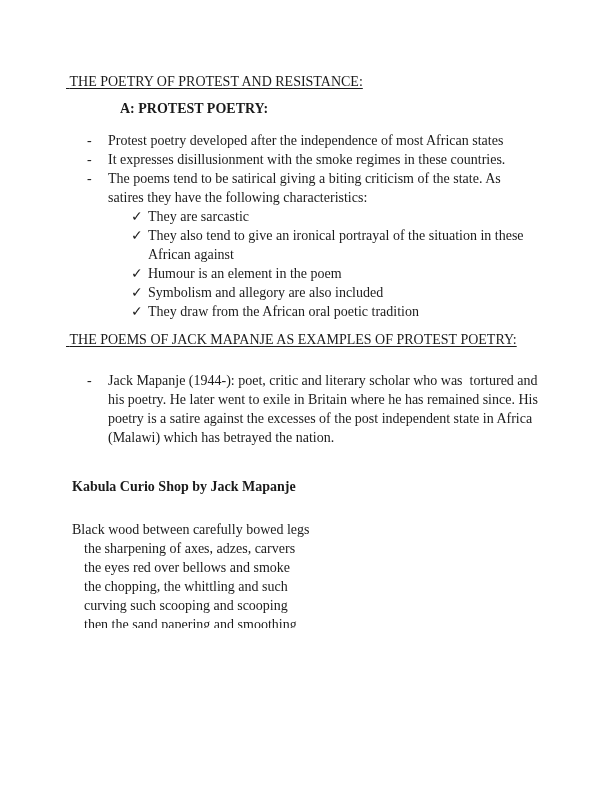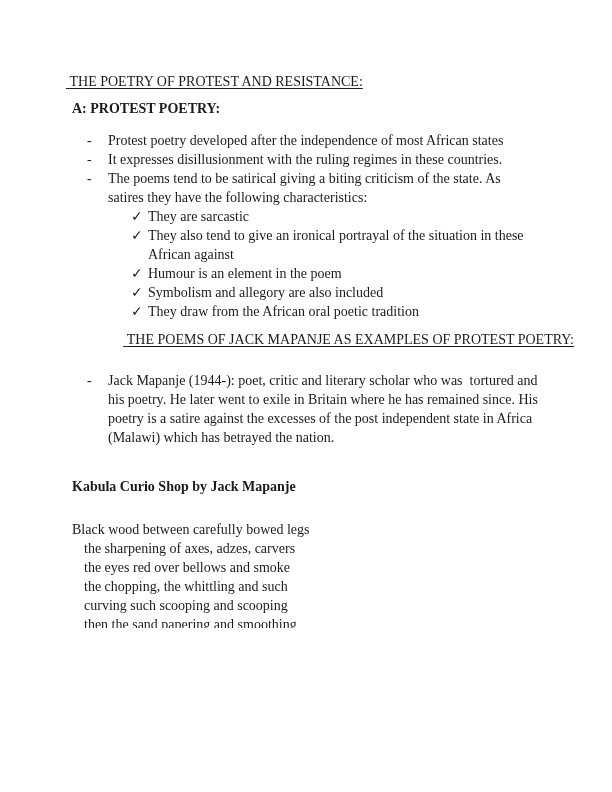--- a/index.html
+++ b/index.html
@@ -18,27 +18,27 @@
   .content { padding: 72px 38px 0 72px; }
   .line, .h-underline, .h-bold { white-space: pre-wrap; }
 
   .h-underline {
     text-decoration: underline;
     text-underline-offset: 2px;
     margin-left: -6px;
   }
   .h-bold { font-weight: bold; }
 
-  .h-section-a { margin-top: 8px; }
+  .h-section-a { margin-top: 8px; margin-left: 48px; }
   .bullet-list { margin-top: 13px; }
   .row { display: flex; align-items: flex-start; }
   .b-marker { flex: 0 0 21px; margin-left: 15px; }
   .c-marker { flex: 0 0 17px; margin-left: 59px; }
   .b-text { flex: 1 1 auto; }
-  .h2 { margin-top: 9px; text-align: right; }
+  .h2 { margin-top: 9px; }
   .para-row { margin-top: 22px; }
   .kabula { margin-top: 30px; }
   .stanza1 { margin-top: 24px; }
   .stanza2 { margin-top: 16px; }
   .poem-indent { padding-left: 12px; }
   .page-number {
     text-align: center;
     font-size: 10px;
     line-height: 12px;
     margin-top: 1px;
@@ -57,21 +57,21 @@
     <div class="bullet-list">
       <div class="row">
         <span class="b-marker">-</span>
         <span class="b-text">
           <div class="line">Protest poetry developed after the independence of most African states</div>
         </span>
       </div>
       <div class="row">
         <span class="b-marker">-</span>
         <span class="b-text">
-          <div class="line">It expresses disillusionment with the ruling regimes in these countries.</div>
+          <div class="line">It expresses disillusionment with the smoke regimes in these countries.</div>
         </span>
       </div>
       <div class="row">
         <span class="b-marker">-</span>
         <span class="b-text">
           <div class="line">The poems tend to be satirical giving a biting criticism of the state. As</div>
           <div class="line">satires they have the following characteristics:</div>
         </span>
       </div>
     </div>

